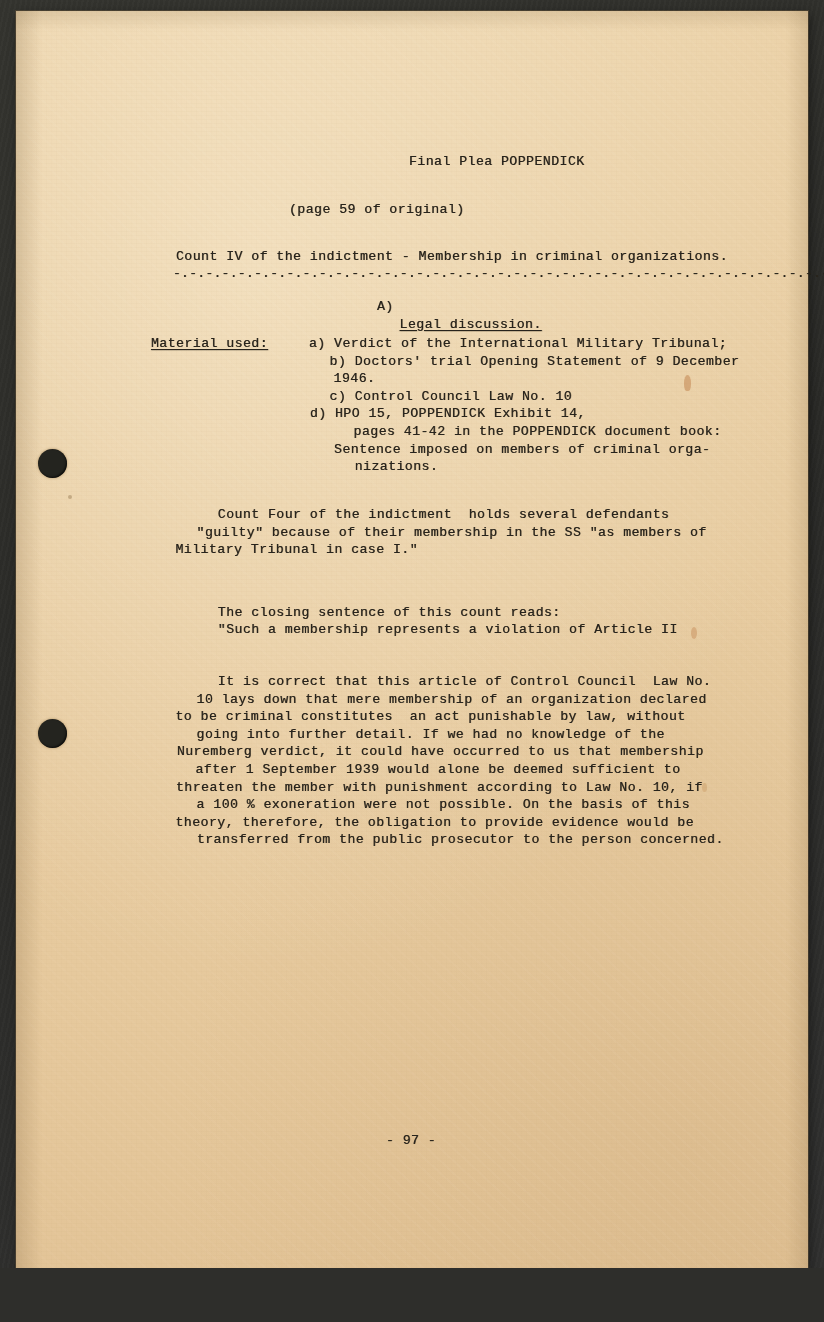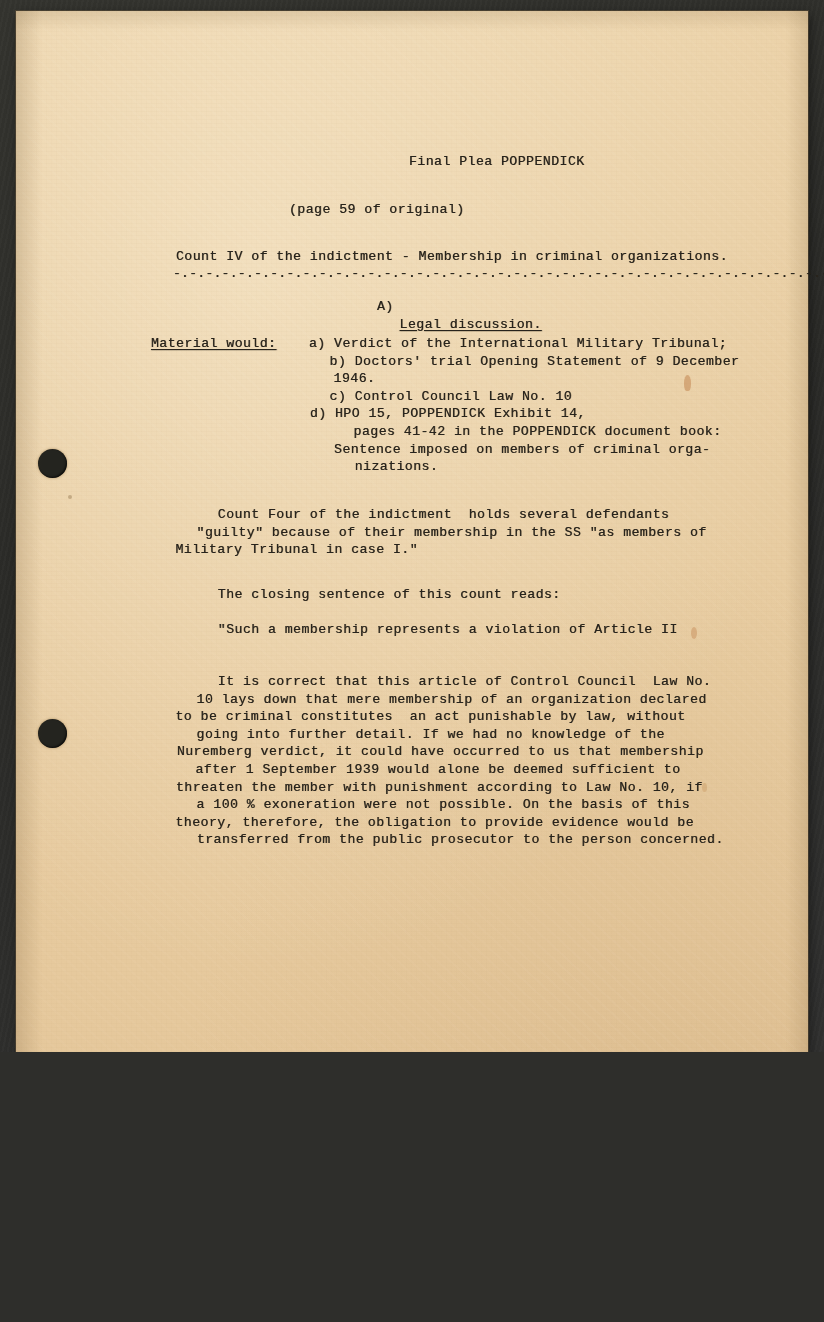--- a/index.html
+++ b/index.html
@@ -3,21 +3,21 @@
 <meta charset="utf-8">
 <style>
   html, body {
     margin: 0;
     padding: 0;
     background: #2e2e2b;
   }
   #page-root {
     position: relative;
     width: 824px;
-    height: 1052px;
+    height: 1268px;
     overflow: hidden;
     background: #2e2e2b;
     font-family: "Liberation Mono", "DejaVu Sans Mono", monospace;
   }
   
   .backdrop {
     position: absolute;
     inset: 0;
     background:
       repeating-linear-gradient(
@@ -102,21 +102,21 @@
   #header-title    { left: 409px; top: 153px; }
   #page-ref        { left: 289px; top: 201px; }
   #count-heading   { left: 176px; top: 248px; }
   #rule-line       { left: 173px; top: 265px; letter-spacing: 0.3px; font-size: 13px; }
   #section-a       { left: 377px; top: 298px; }
 
   #material-label  { left: 151px; top: 335px; }
   #material-list   { left: 309px; top: 335px; }
 
   #para-count-four { left: 176px; top: 506px; }
-  #para-closing    { left: 176px; top: 586px; }
+  #para-closing    { left: 176px; top: 604px; }
   #quote-closing   { left: 176px; top: 621px; }
   #para-correct    { left: 176px; top: 673px; }
 
   #page-number     { left: 386px; top: 1132px; }
 
   
   .doc-text > span { display: block; }
   .doc-text > span:nth-child(2n)  { margin-left: 0.6px; padding-left: 20px; }
   .doc-text > span:nth-child(3n)  { margin-left: -0.5px; }
   .doc-text > span:nth-child(5n)  { margin-left: 0.9px; }
@@ -146,21 +146,21 @@
   <div class="doc-text" id="header-title">Final Plea POPPENDICK</div>
 
   <div class="doc-text" id="page-ref">(page 59 of original)</div>
 
   <div class="doc-text" id="count-heading">Count IV of the indictment - Membership in criminal organizations.</div>
 
   <div class="doc-text" id="rule-line">-.-.-.-.-.-.-.-.-.-.-.-.-.-.-.-.-.-.-.-.-.-.-.-.-.-.-.-.-.-.-.-.-.-.-.-.-.-.-.-.-.-</div>
 
   <div class="doc-text" id="section-a"><span>A)</span><span style="display:inline; padding-left:22px;" class="u">Legal discussion.</span></div>
 
-  <div class="doc-text u" id="material-label">Material would:</div>
+  <div class="doc-text u" id="material-label">Material used:</div>
 
   <div class="doc-text" id="material-list"><span>a) Verdict of the International Military Tribunal;</span><span>b) Doctors' trial Opening Statement of 9 December</span><span>   1946.</span><span>c) Control Council Law No. 10</span><span>d) HPO 15, POPPENDICK Exhibit 14,</span><span>   pages 41-42 in the POPPENDICK document book:</span><span>   Sentence imposed on members of criminal orga-</span><span>   nizations.</span></div>
 
   <div class="doc-text" id="para-count-four"><span>     Count Four of the indictment  holds several defendants</span><span>"guilty" because of their membership in the SS "as members of</span><span>Military Tribunal in case I."</span></div>
 
   <div class="doc-text" id="para-closing"><span>     The closing sentence of this count reads:</span></div>
 
   <div class="doc-text" id="quote-closing"><span>     "Such a membership represents a violation of Article II</span></div>
 
   <div class="doc-text" id="para-correct"><span>     It is correct that this article of Control Council  Law No.</span><span>10 lays down that mere membership of an organization declared</span><span>to be criminal constitutes  an act punishable by law, without</span><span>going into further detail. If we had no knowledge of the</span><span>Nuremberg verdict, it could have occurred to us that membership</span><span>after 1 September 1939 would alone be deemed sufficient to</span><span>threaten the member with punishment according to Law No. 10, if</span><span>a 100 % exoneration were not possible. On the basis of this</span><span>theory, therefore, the obligation to provide evidence would be</span><span>transferred from the public prosecutor to the person concerned.</span></div>

